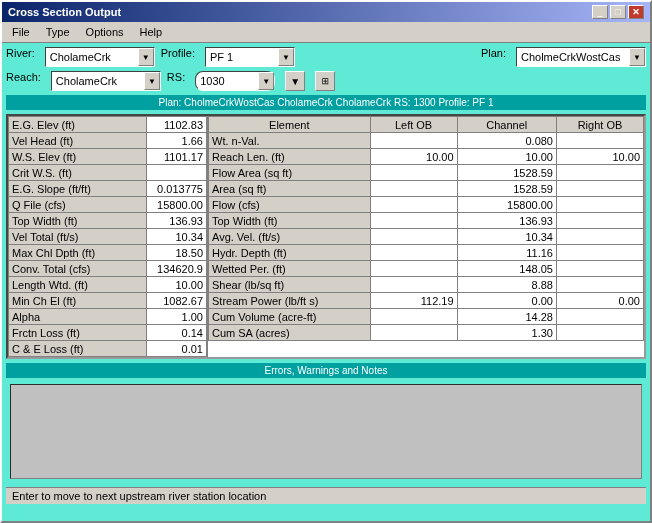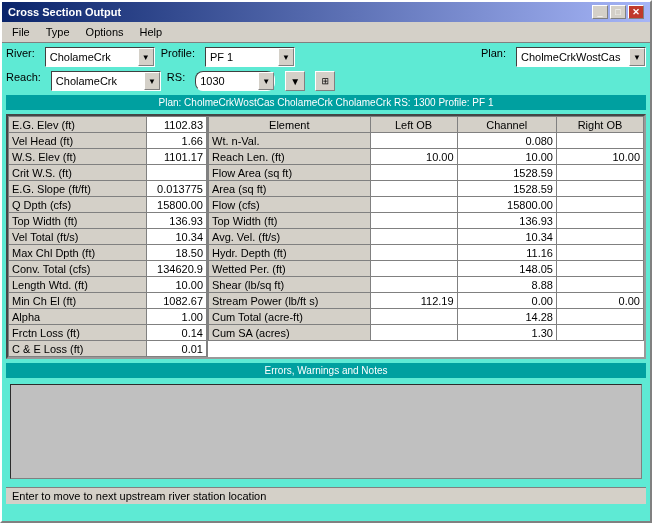--- a/index.html
+++ b/index.html
@@ -337,21 +337,21 @@
     </tr>
               <tr>
       <td class="label-col" style="width:140px;">Crit W.S. (ft)</td>
       <td class="value-col" style="width:60px;"></td>
     </tr>
               <tr>
       <td class="label-col" style="width:140px;">E.G. Slope (ft/ft)</td>
       <td class="value-col" style="width:60px;">0.013775</td>
     </tr>
               <tr>
-      <td class="label-col" style="width:140px;">Q Dpth (cfs)</td>
+      <td class="label-col" style="width:140px;">Q File (cfs)</td>
       <td class="value-col" style="width:60px;">15800.00</td>
     </tr>
               <tr>
       <td class="label-col" style="width:140px;">Top Width (ft)</td>
       <td class="value-col" style="width:60px;">136.93</td>
     </tr>
               <tr>
       <td class="label-col" style="width:140px;">Vel Total (ft/s)</td>
       <td class="value-col" style="width:60px;">10.34</td>
     </tr>
@@ -464,21 +464,21 @@
       <td class="data-col">8.88</td>
       <td class="data-col"></td>
     </tr>
               <tr>
       <td class="element-col">Stream Power (lb/ft s)</td>
       <td class="data-col">112.19</td>
       <td class="data-col">0.00</td>
       <td class="data-col">0.00</td>
     </tr>
               <tr>
-      <td class="element-col">Cum Total (acre-ft)</td>
+      <td class="element-col">Cum Volume (acre-ft)</td>
       <td class="data-col"></td>
       <td class="data-col">14.28</td>
       <td class="data-col"></td>
     </tr>
               <tr>
       <td class="element-col">Cum SA (acres)</td>
       <td class="data-col"></td>
       <td class="data-col">1.30</td>
       <td class="data-col"></td>
     </tr>

